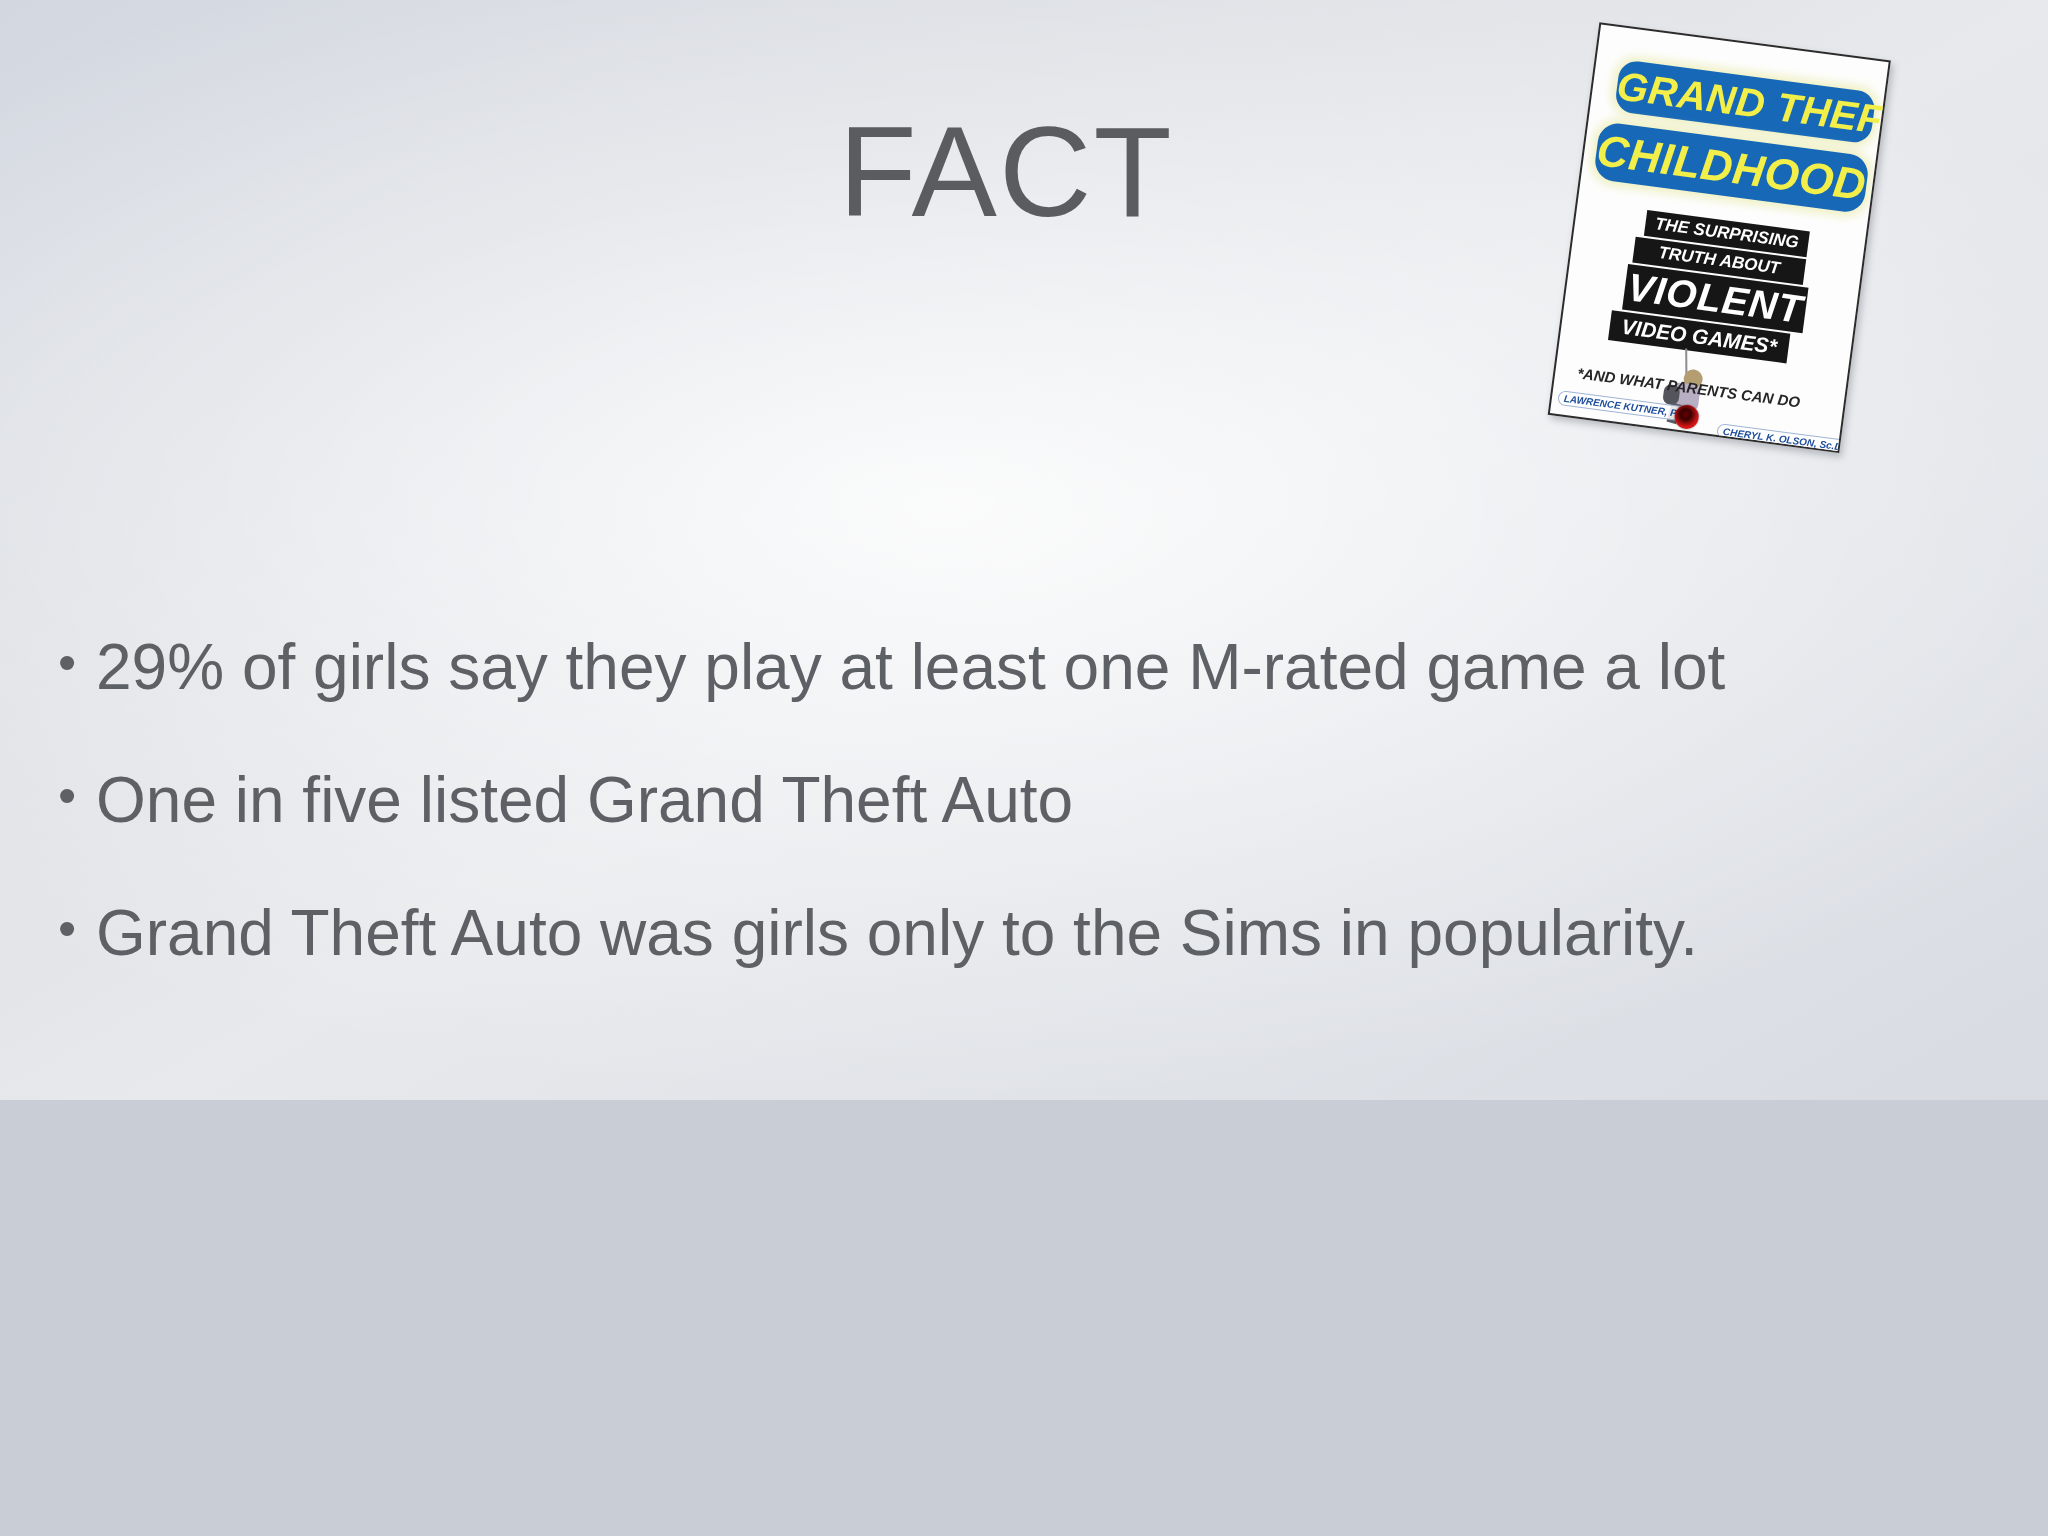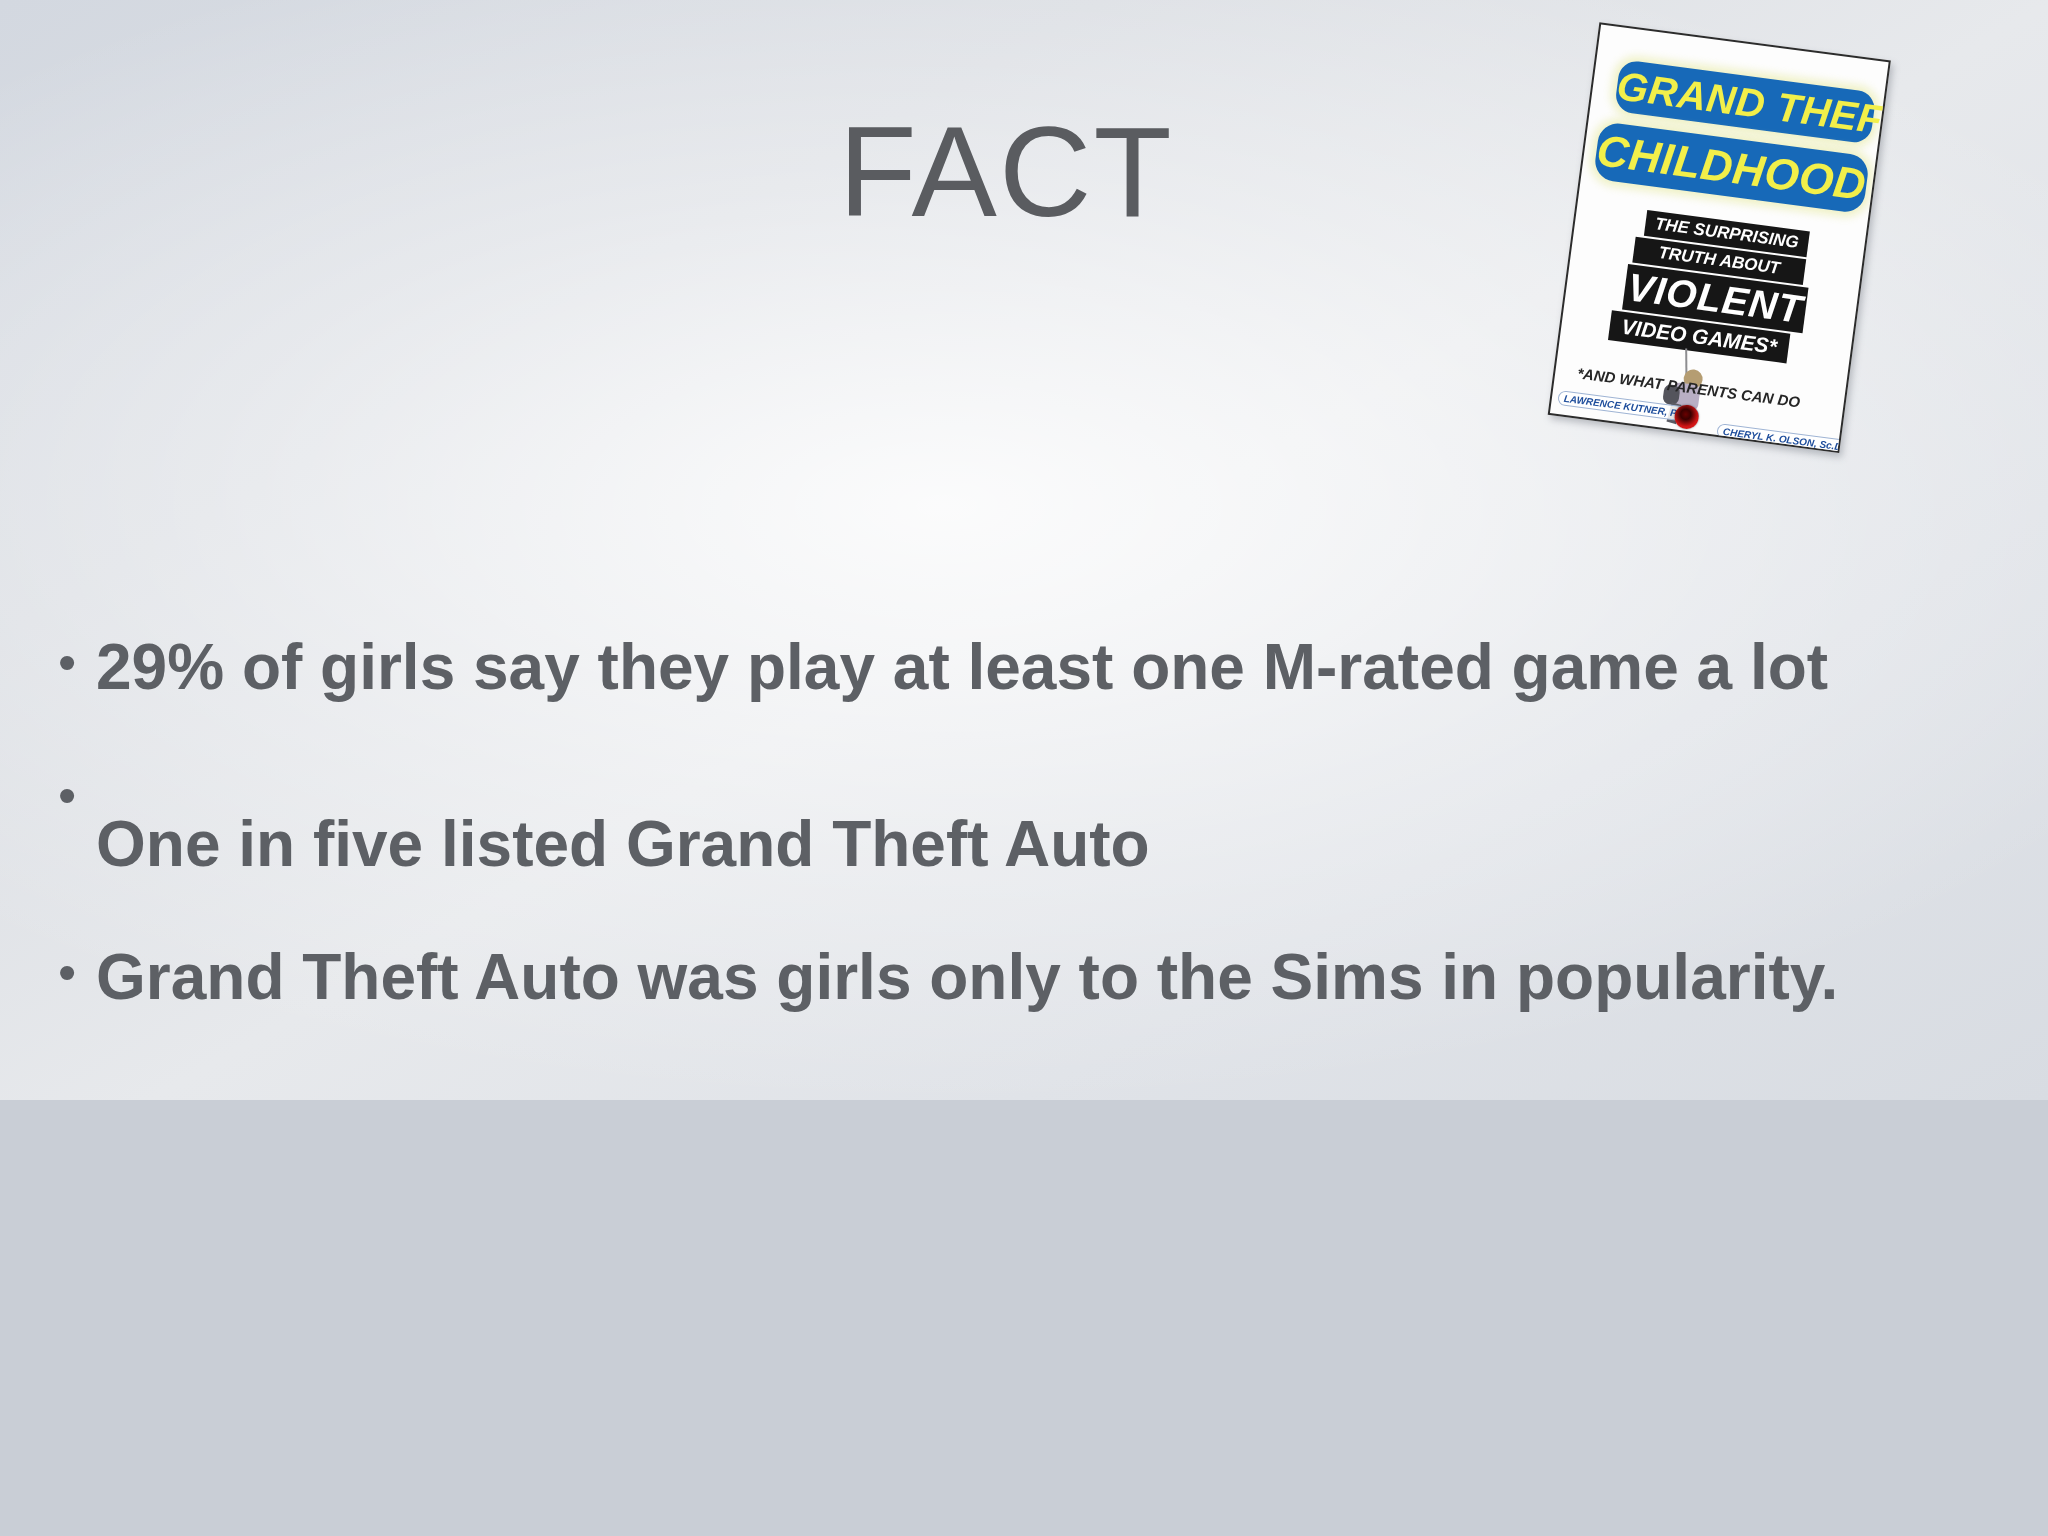--- a/index.html
+++ b/index.html
@@ -214,24 +214,23 @@
     flex: 0 0 auto;
     width: 38px;
     font-size: 52px;
     line-height: 1.25;
     color: #5d6065;
     text-align: left;
   }
   .bullet-text {
     flex: 1 1 auto;
     max-width: 1890px;
-    font-weight: bold;
   }
   .bullet-1 .bullet-text { max-width: 1885px; }
-  .bullet-2 .bullet-text { max-width: 1700px; margin-top: 44px; }
+  .bullet-2 .bullet-text { max-width: 1700px; }
   .bullet-3 .bullet-text { max-width: 1790px; }
 </style>
 </head>
 <body>
 
 <div class="slide">
 
   <div class="slide-title">FACT</div>
 
   <div class="book-wrap">

